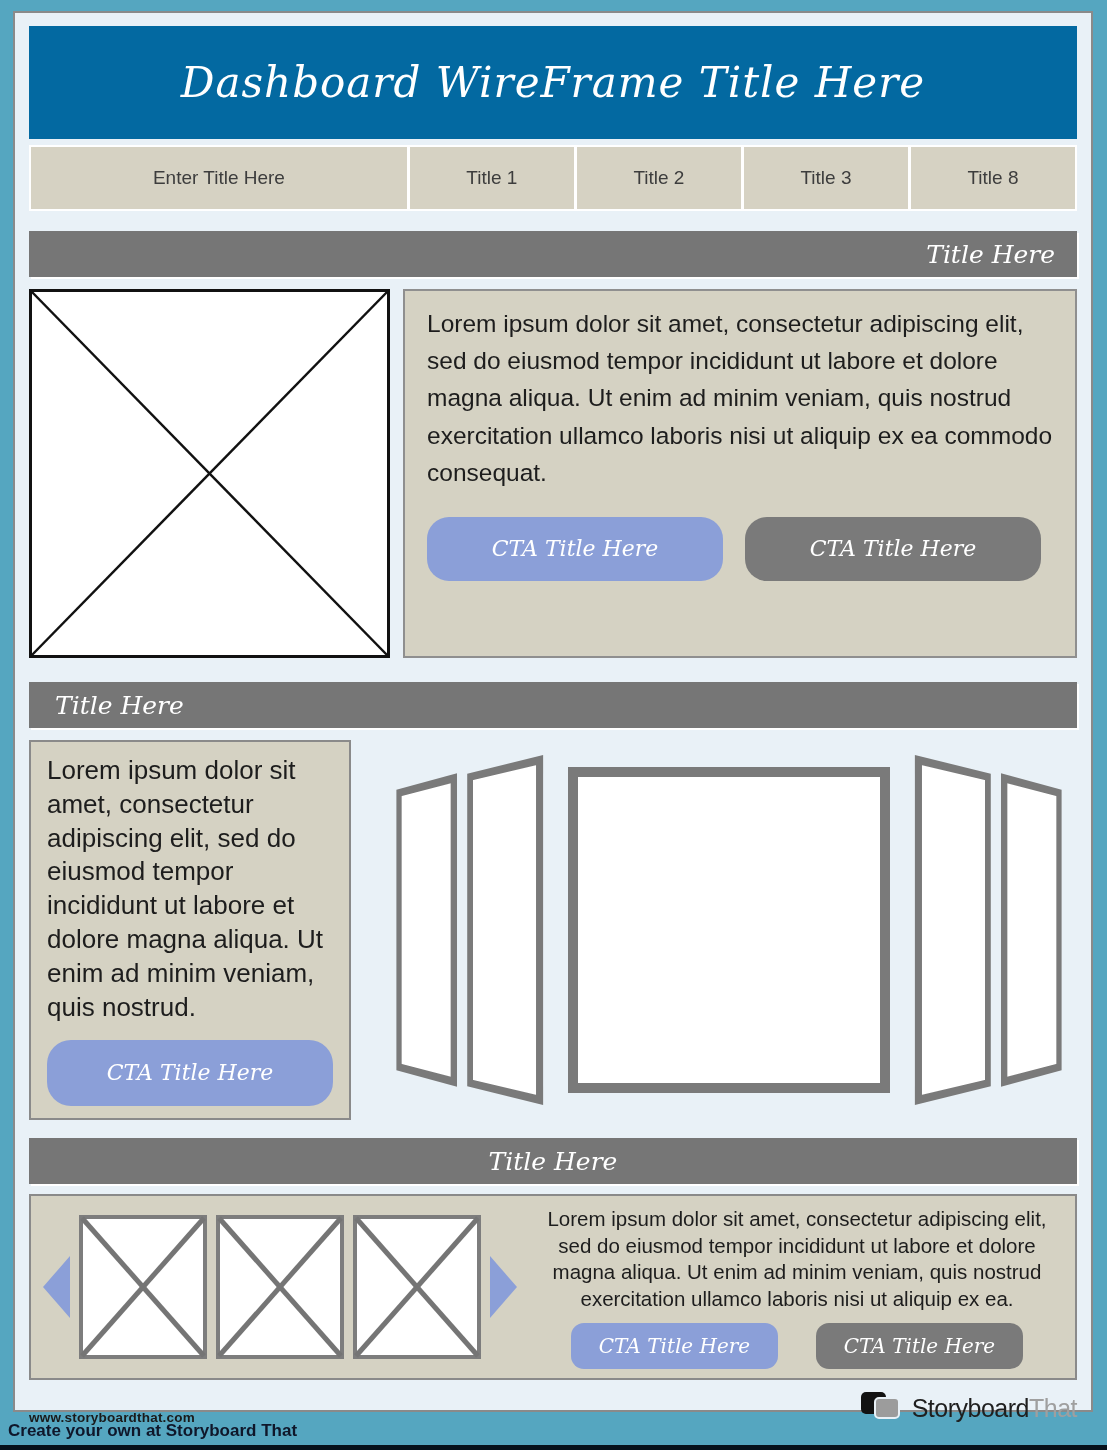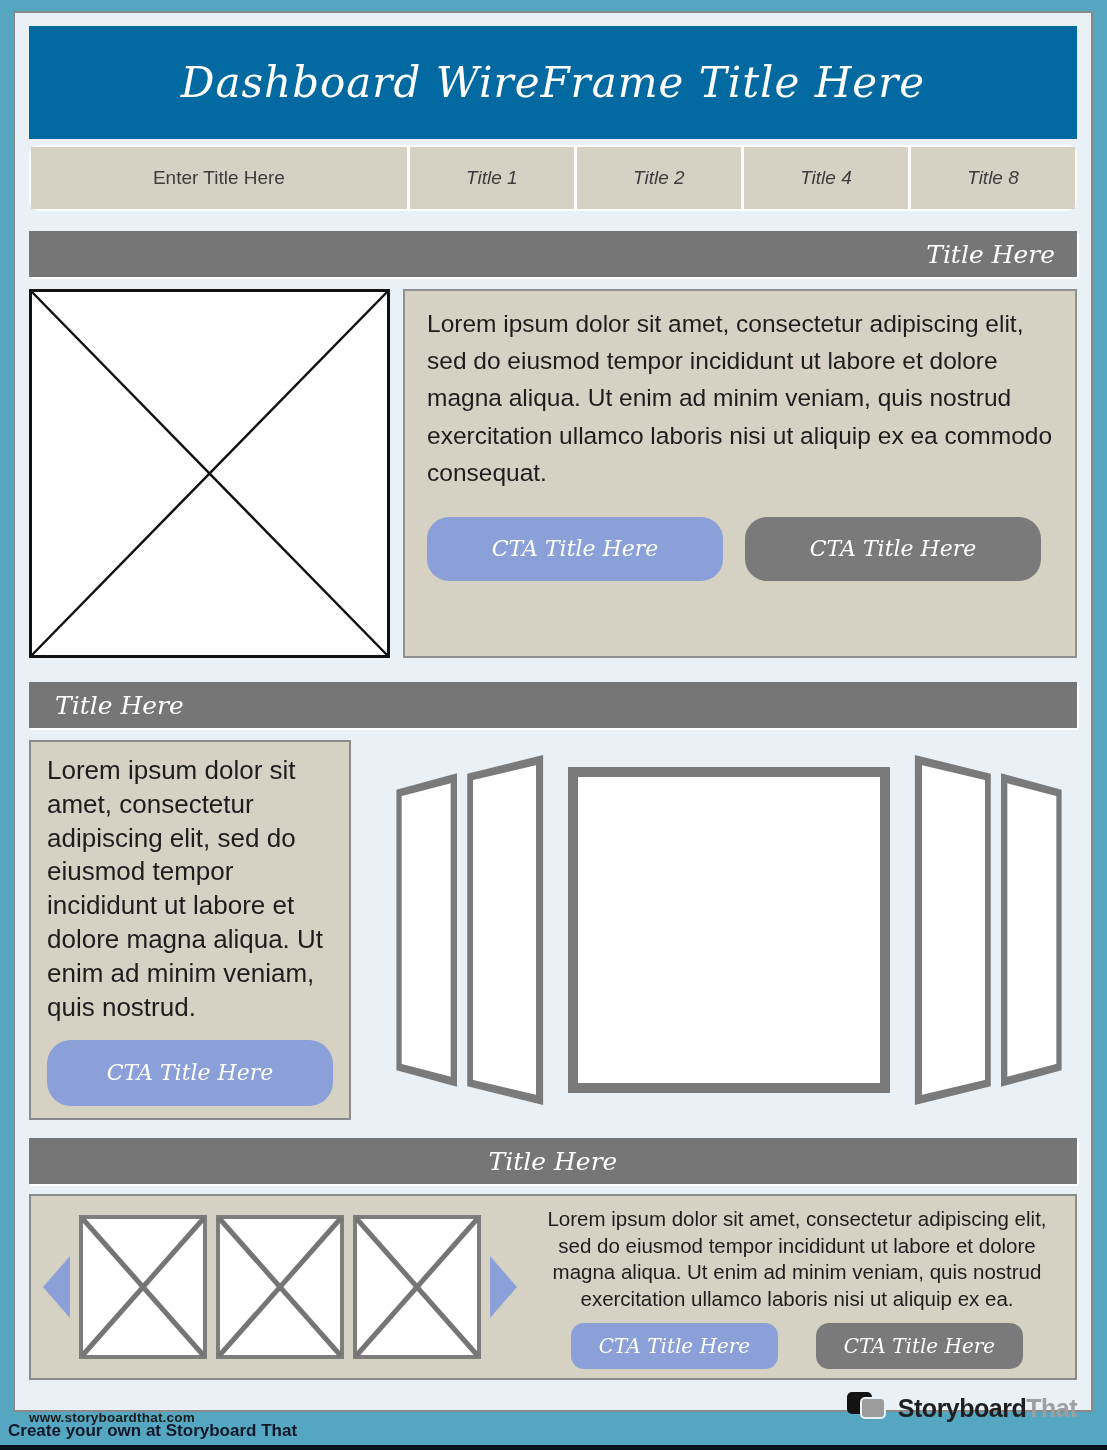--- a/index.html
+++ b/index.html
@@ -14,27 +14,27 @@
   }
   .script{ font-family:"DejaVu Serif", serif; font-style:italic; }
 
   
   .header-bar{
     height:113px; background:#0369a1; display:flex; align-items:center; justify-content:center;
   }
   .header-bar .title{ color:#ffffff; font-size:42px; letter-spacing:1px; }
 
   
-  .nav{ margin-top:6px; background:#ffffff; padding:2px; display:flex; gap:3px; height:66px;border-radius:10px; }
+  .nav{ margin-top:6px; background:#ffffff; padding:2px; display:flex; gap:3px; height:66px; }
   .nav-cell{
     background:#d6d2c3; display:flex; align-items:center; justify-content:center;
     color:#3d3d3d; font-size:19px; cursor:default;
   }
   .nav-title{ width:36%; }
-  .nav-tab{ flex:1;font-style:italic; }
+  .nav-tab{ flex:1; }
 
   
   .bar{
     height:46px; background:#767676; color:#fff; display:flex; align-items:center;
     box-shadow:2px 2px 0 #ffffff; font-size:25px;
   }
   .bar.right{ justify-content:flex-end; padding-right:22px; }
   .bar.left{ justify-content:flex-start; padding-left:26px; }
   .bar.center{ justify-content:center; }
 
@@ -94,21 +94,21 @@
   .bub-black{ position:absolute; left:0; top:0; width:25px; height:22px; background:#121212; border-radius:5px; }
   .bub-black::after{
     content:''; position:absolute; left:2px; bottom:-8px;
     border:8px solid transparent; border-top-color:#121212;
     border-left-width:3px; border-right-width:5px;
   }
   .bub-gray{
     position:absolute; left:13px; top:5px; width:26px; height:22px;
     background:#9c9c9c; border-radius:5px; border:2px solid #e9f1f7;
   }
-  .logo-text{ font-size:25px; font-weight:bold; letter-spacing:-0.5px; }
+  .logo-text{ font-size:25px; font-weight:normal; letter-spacing:-0.5px; }
   .logo-text .a{ color:#1f1f1f; }
   .logo-text .b{ color:#9f9f9f; }
 
   .tagline{
     position:absolute; left:8px; bottom:9px; font-weight:bold; font-size:17px; color:#0f172a;
   }
   .bottom-strip{ position:absolute; left:0; right:0; bottom:0; height:5px; background:#06121c; }
 </style>
 </head>
 <body>
@@ -117,21 +117,21 @@
   <div class="page">
 
     <div class="header-bar">
       <div class="title script">Dashboard WireFrame Title Here</div>
     </div>
 
     <div class="nav">
       <div class="nav-cell nav-title">Enter Title Here</div>
       <div class="nav-cell nav-tab">Title 1</div>
       <div class="nav-cell nav-tab">Title 2</div>
-      <div class="nav-cell nav-tab">Title 4</div>
+      <div class="nav-cell nav-tab">Title 3</div>
       <div class="nav-cell nav-tab">Title 8</div>
     </div>
 
     <div class="bar right script" style="margin-top:20px;">
       <span>Title Here</span>
     </div>
     <div class="hero-row">
       <svg class="img-ph" width="361" height="369" viewBox="0 0 361 369">
         <rect x="1.5" y="1.5" width="358" height="366" fill="#ffffff" stroke="#111111" stroke-width="3"></rect>
         <line x1="2" y1="2" x2="359" y2="367" stroke="#111111" stroke-width="2.5"></line>

